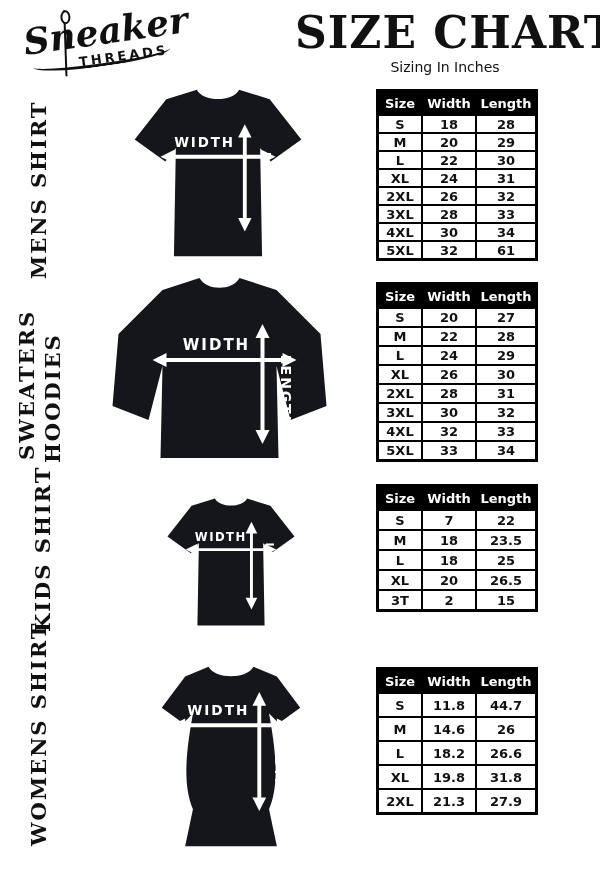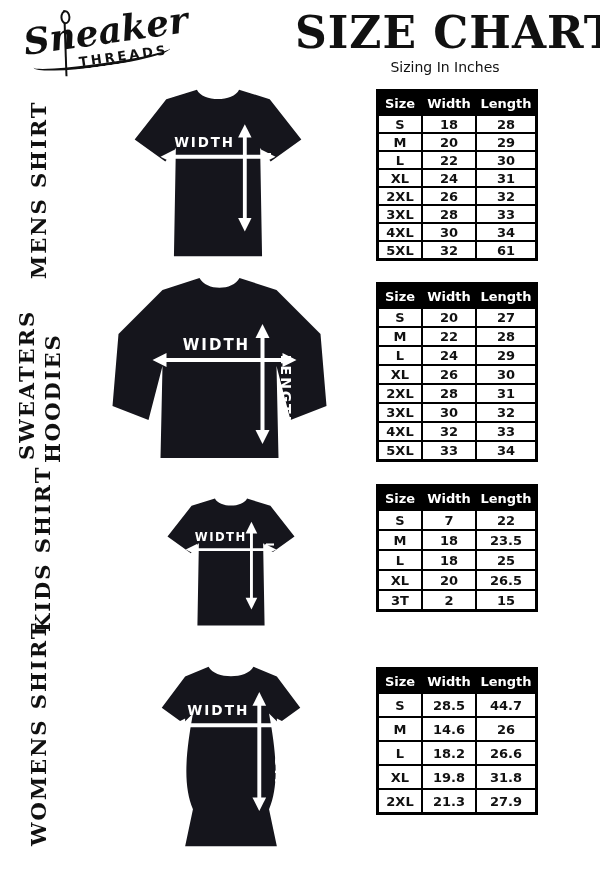--- a/index.html
+++ b/index.html
@@ -279,21 +279,21 @@
     <thead>
       <tr>
         <th>Size</th>
         <th>Width</th>
         <th>Length</th>
       </tr>
     </thead>
     <tbody>
         <tr>
           <td>S</td>
-          <td>28.5</td>
+          <td>11.8</td>
           <td>44.7</td>
         </tr>
         <tr>
           <td>M</td>
           <td>14.6</td>
           <td>26</td>
         </tr>
         <tr>
           <td>L</td>
           <td>18.2</td>

